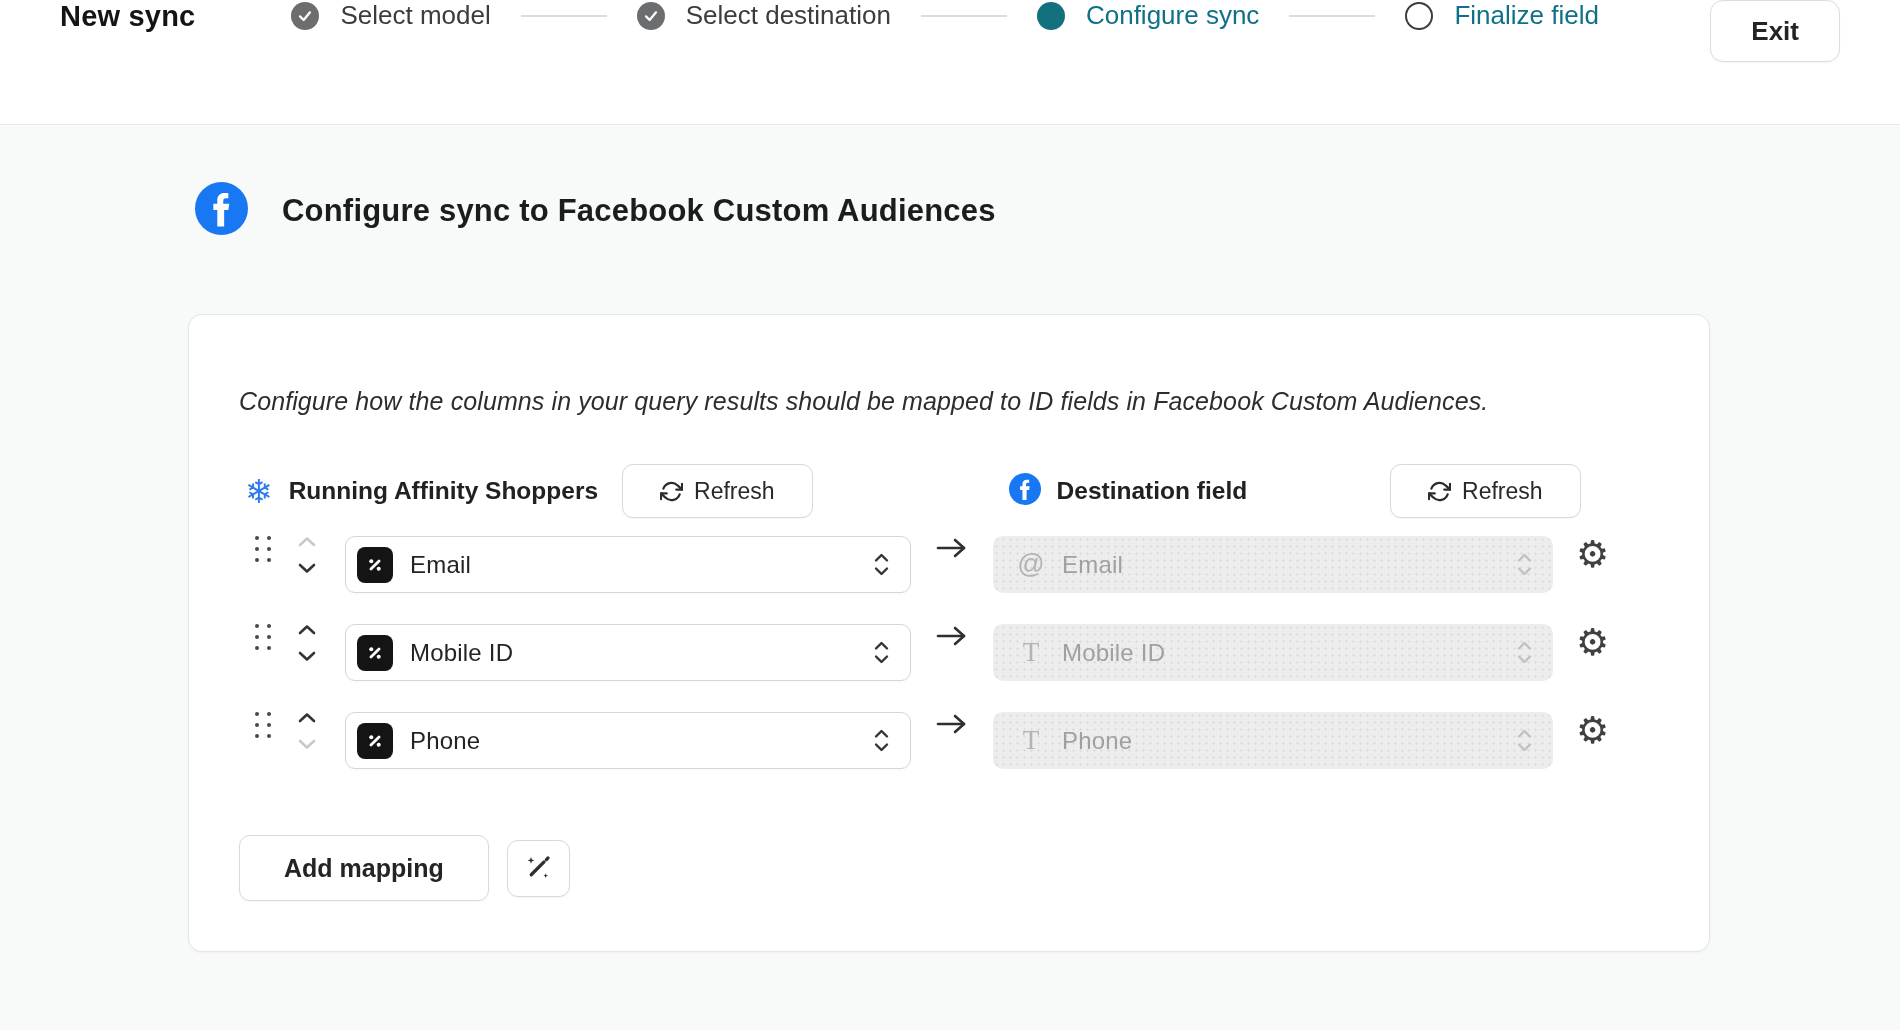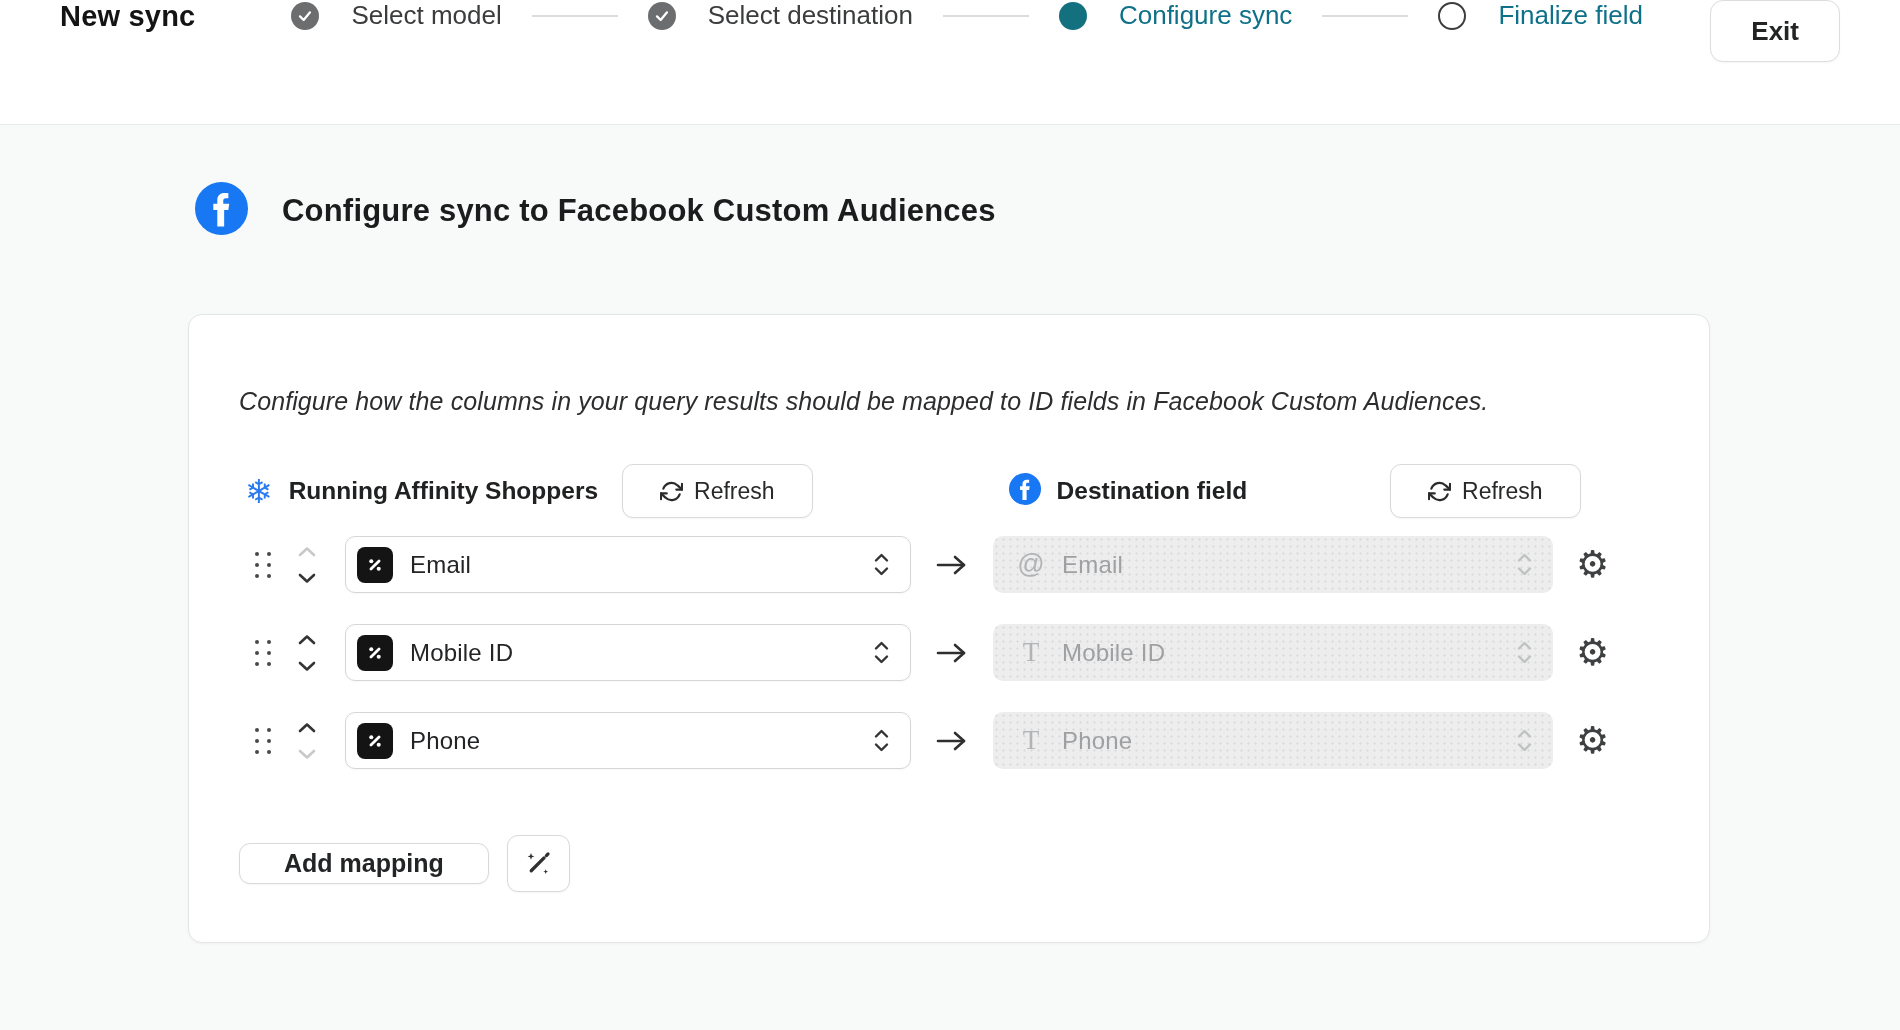--- a/index.html
+++ b/index.html
@@ -4,21 +4,21 @@
 <style>
   * { margin:0; padding:0; box-sizing:border-box; }
   html,body { width:1900px; height:1030px; overflow:hidden; }
   body { font-family:"Liberation Sans","DejaVu Sans",sans-serif; background:#f8f9f9; color:#202124; }
 
   
   .topbar { height:125px; background:#fff; border-bottom:1px solid #e7e8e8;
             display:flex; align-items:flex-start; padding:0 60px; }
   .topbar-title { font-size:29px; font-weight:700; color:#141414; letter-spacing:.2px; }
   .stepper { display:flex; align-items:center; margin-left:96px; }
-  .step { display:flex; align-items:center; gap:32px; }
+  .step { display:flex; align-items:center; gap:21px; }
   .step-label { font-size:26px; font-weight:500; color:#3b3c3d; white-space:nowrap; }
   .step.active .step-label, .step.upcoming .step-label { color:#0f7089; }
   .step-circle { width:28px; height:28px; border-radius:50%; flex:0 0 auto;
                  display:flex; align-items:center; justify-content:center; }
   .step-circle.done { background:#6c6d6e; }
   .step-circle.dot  { background:#13707f; }
   .step-circle.open { background:#fff; border:2.5px solid #3c3d3e; }
   .connector { width:86px; height:2px; background:#dbdcdd; margin:0 30px; }
   .exit-btn { margin-left:auto; height:62px; padding:0 40px; background:#fff;
               border:1px solid #dcdddd; border-radius:13px; font-size:26px; font-weight:600;
@@ -43,21 +43,21 @@
   .src-head .head-label, .dst-head .head-label { font-size:24.5px; font-weight:700; color:#202122; margin-left:16px; white-space:nowrap; }
   .snowflake { font-family:"DejaVu Sans",sans-serif; font-size:33px; color:#2b7bf0; line-height:1; }
   .refresh-btn { display:flex; align-items:center; gap:11px; height:54px; padding:0 37px;
                  margin-left:24px; background:#fff; border:1px solid #d8d9da; border-radius:11px;
                  font-size:23px; font-weight:500; color:#28292a; cursor:pointer;
                  box-shadow:0 1px 2px rgba(0,0,0,.04); font-family:inherit; }
   .dst-head { display:flex; align-items:center; margin-left:196px; width:572px; }
   .dst-head .refresh-btn { margin-left:auto; }
 
   
-  .map-row { display:flex; align-items:center; margin-top:31px; padding-left:16px; }
+  .map-row { display:flex; align-items:flex-start; margin-top:31px; padding-left:16px; }
   .map-row.first { margin-top:18px; }
   .drag-dots { display:grid; grid-template-columns:4px 4px; grid-auto-rows:4px;
                gap:7px 8px; margin-right:24px; cursor:grab; }
   .drag-dots i { width:4px; height:4px; border-radius:50%; background:#474849; }
   .order-arrows { display:flex; flex-direction:column; gap:14px; margin-right:26px; width:24px; align-items:center; }
   .order-arrows svg { display:block; cursor:pointer; } .stroke-dim { stroke:#c7c9ca; }
 
   .select { width:566px; height:57px; background:#fff; border:1px solid #d5d6d7; border-radius:10px;
             display:flex; align-items:center; padding:0 20px 0 11px; cursor:pointer;
             box-shadow:0 1px 2px rgba(0,0,0,.03); }
@@ -76,21 +76,21 @@
                font-size:27px; line-height:1; }
   .dest-icon.serif { font-family:"Liberation Serif","DejaVu Serif",serif; }
   .dest-label { font-size:24px; color:#9fa0a2; margin-left:15px; letter-spacing:.2px; }
   .dest-select .dual-chev polyline { stroke:#bfc1c2; }
 
   .gear { margin-left:23px; font-family:"DejaVu Sans",sans-serif; font-size:37px;
           color:#3f4041; line-height:1; cursor:pointer; }
 
   
   .footer-row { display:flex; align-items:center; margin-top:66px; }
-  .add-btn { height:41px; padding:0 44px; background:#fff; border:1px solid #d8d9da;
+  .add-btn { height:66px; padding:0 44px; background:#fff; border:1px solid #d8d9da;
              border-radius:11px; font-size:25px; font-weight:600; color:#232425;
              cursor:pointer; box-shadow:0 1px 2px rgba(0,0,0,.04); font-family:inherit; }
   .wand-btn { width:63px; height:57px; margin-left:18px; background:#fff; border:1px solid #d8d9da;
               border-radius:11px; display:flex; align-items:center; justify-content:center;
               cursor:pointer; box-shadow:0 1px 2px rgba(0,0,0,.04); }
 </style>
 </head>
 <body>
 
 <div class="topbar">

